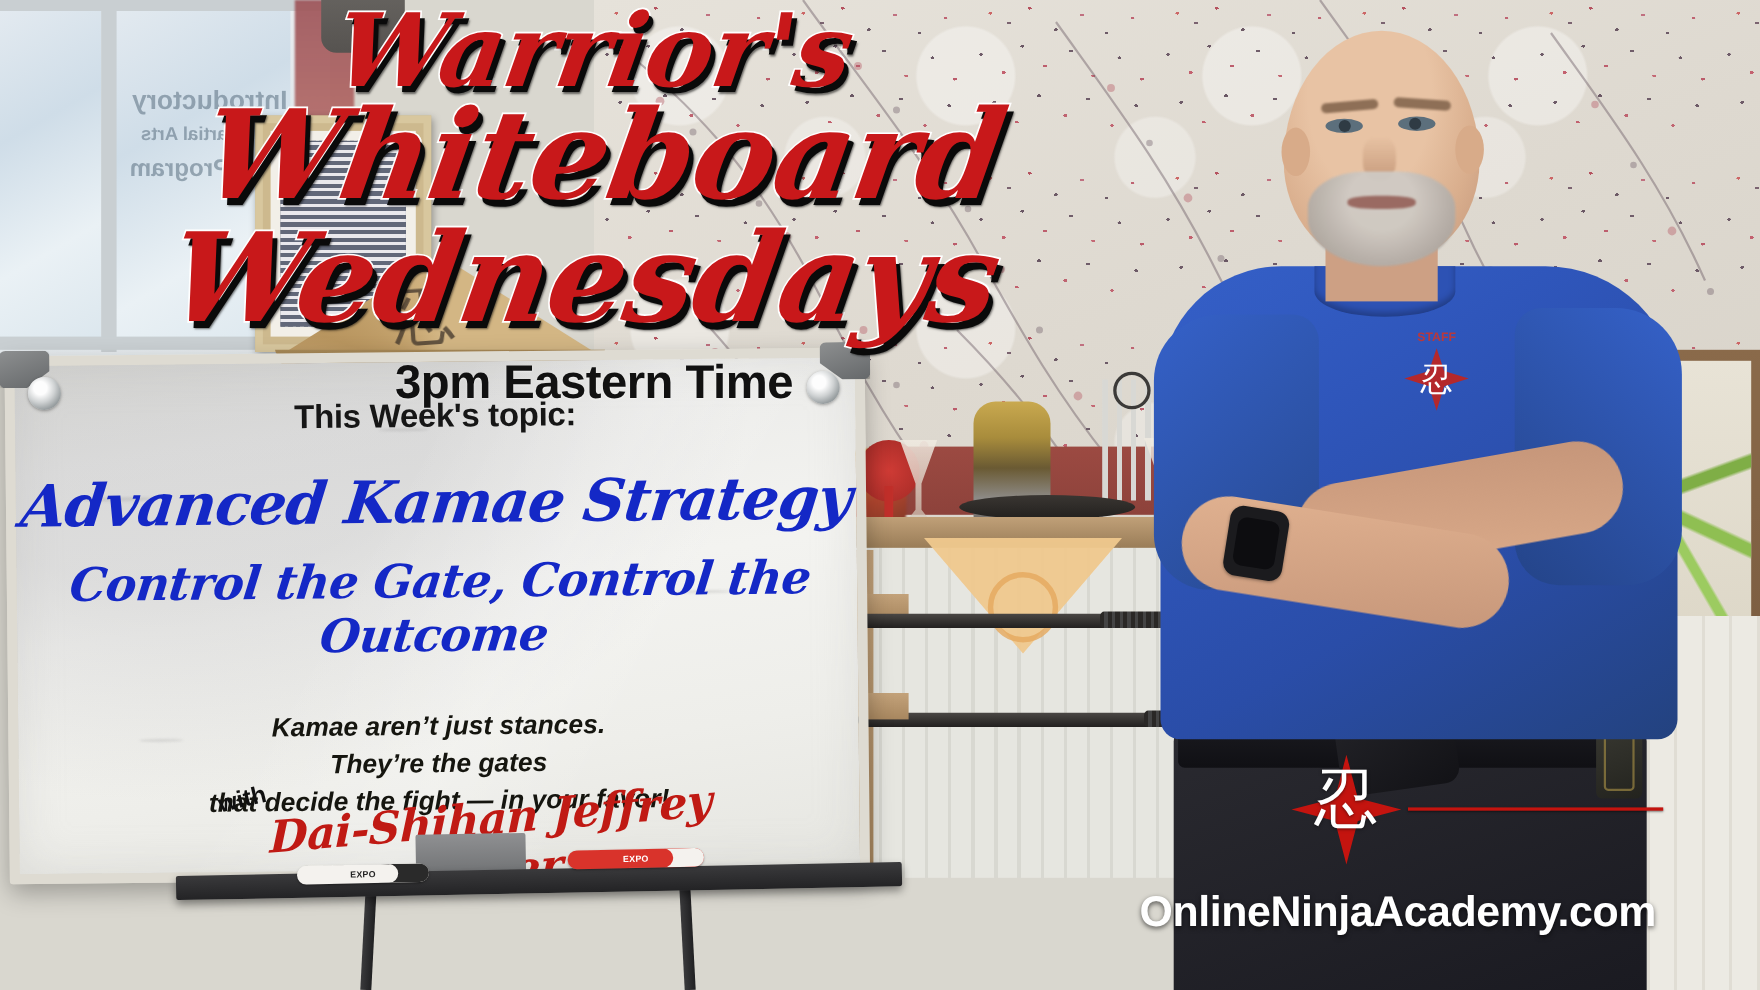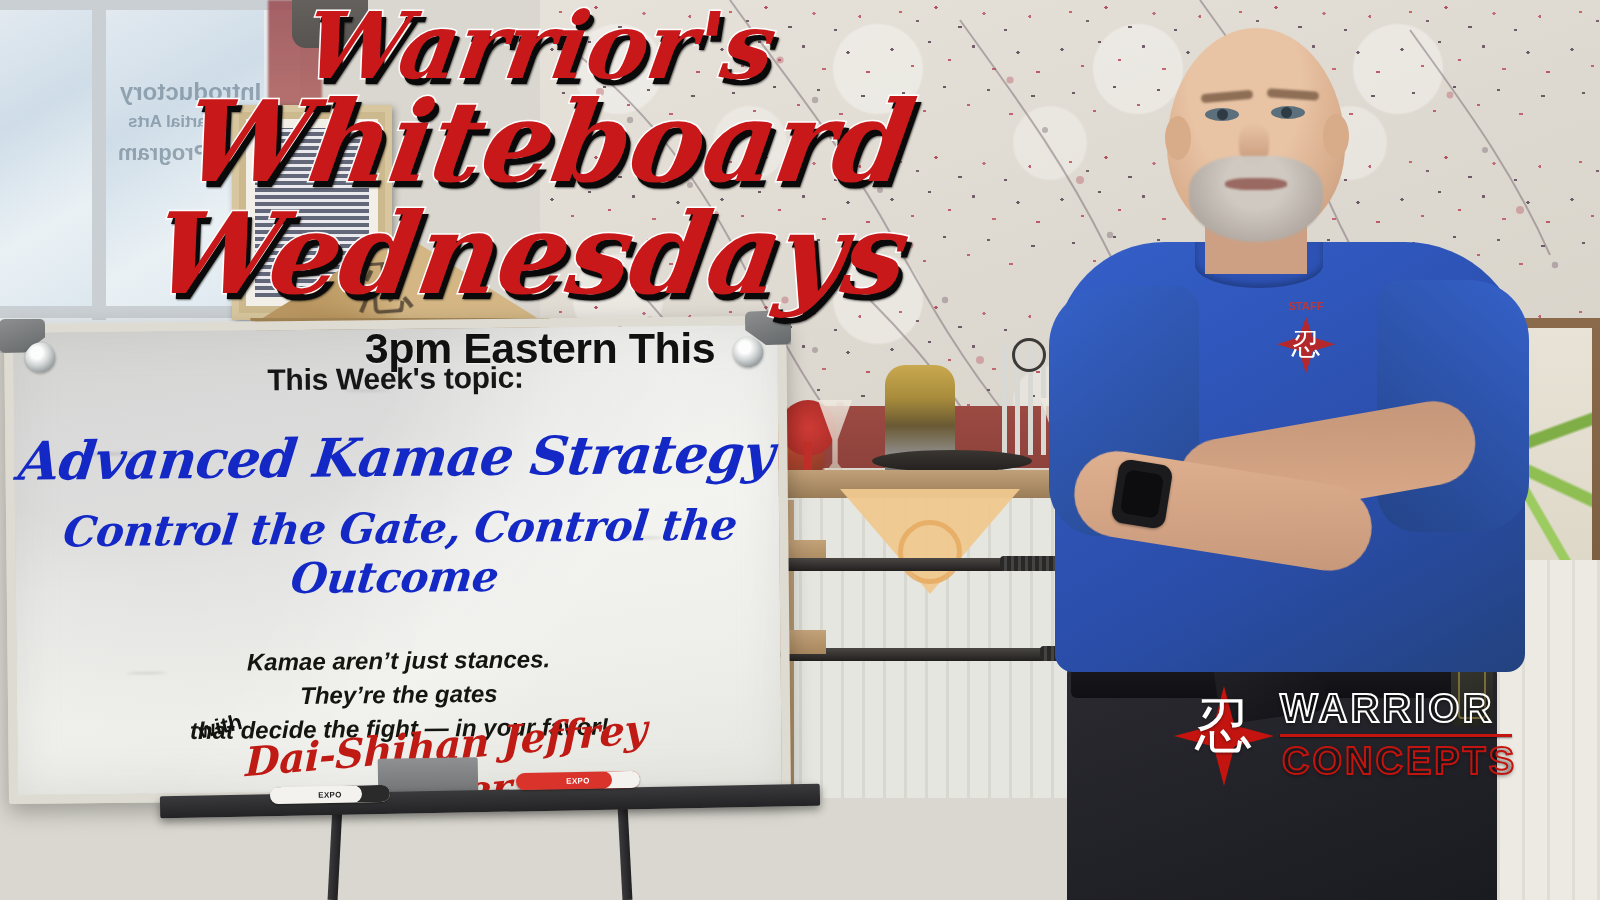--- a/index.html
+++ b/index.html
@@ -471,27 +471,26 @@
   <div class="marker" id="marker-0" style="left: 270px; top: 786px; width: 120px; background: linear-gradient(rgb(244, 242, 238), rgb(244, 242, 238)); box-shadow: rgba(0, 0, 0, 0.35) 0px 1px 2px, rgb(42, 42, 42) -28px 0px 0px inset;">
       <span class="lbl" style="color: rgb(34, 34, 34);">EXPO</span>
     </div>
   <div class="marker" id="marker-1" style="left: 516px; top: 772px; width: 124px; background: linear-gradient(rgb(217, 51, 43), rgb(217, 51, 43)); box-shadow: rgba(0, 0, 0, 0.35) 0px 1px 2px, rgb(244, 242, 238) -28px 0px 0px inset;">
       <span class="lbl" style="color: rgb(255, 255, 255);">EXPO</span>
     </div>
 
   <div class="title-wrap">
     <div class="title1">Warrior's</div>
     <div class="title2">Whiteboard Wednesdays</div>
-    <div class="subtitle">3pm Eastern This</div>
+    <div class="subtitle">3pm Eastern Time</div>
   </div>
 
   <div class="brand">
     <svg class="brand-star" viewBox="0 0 100 100">
       <path d="M50 2 L60 40 L98 50 L60 60 L50 98 L40 60 L2 50 L40 40 Z" fill="#C4140F"></path>
     </svg>
     <div class="brand-kanji">忍</div>
-    <div class="brand-warrior">WARRIOR</div>
     <div class="brand-rule"></div>
-    <div class="brand-concepts">CONCEPTS</div>
-  </div>
-
+  </div>
+
+  <div class="website">OnlineNinjaAcademy.com</div>
 
 </div>
 
 </body></html>

